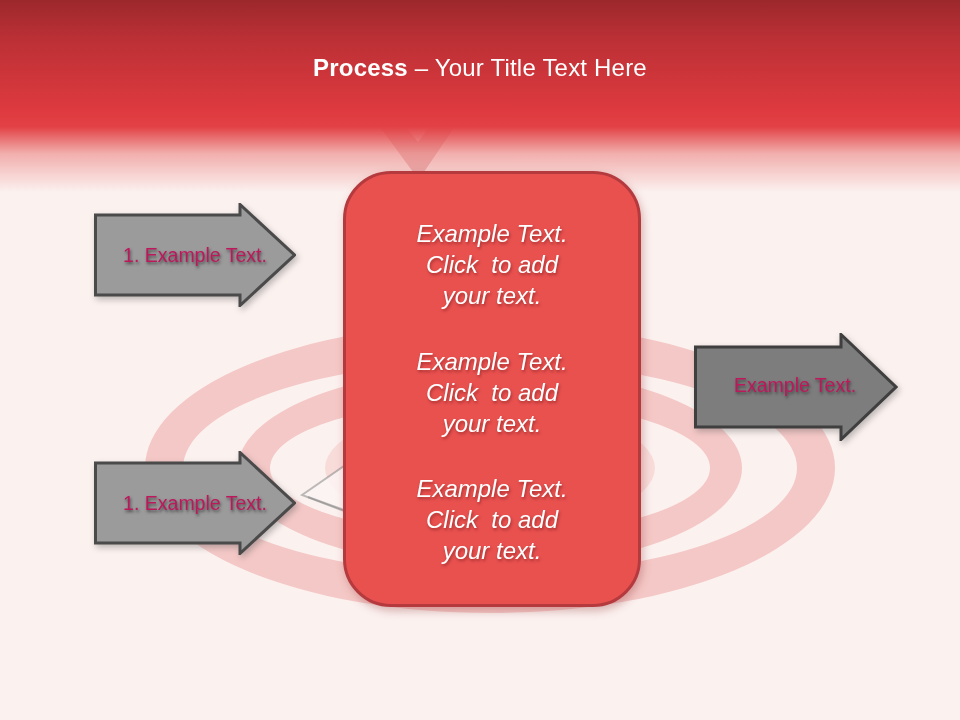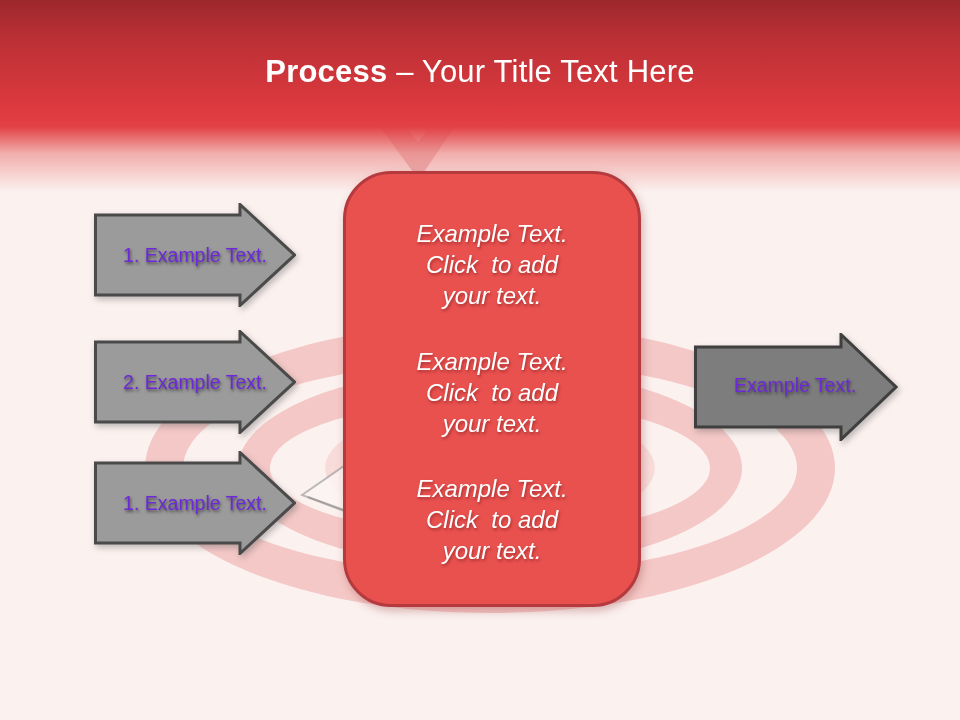--- a/index.html
+++ b/index.html
@@ -17,29 +17,29 @@
   
   .header{position:absolute;left:0;top:0;width:960px;height:192px;
     background:linear-gradient(to bottom,
       rgba(156,40,44,1) 0%,
       rgba(187,48,53,1) 20%,
       rgba(222,58,63,1) 58%,
       rgba(226,65,69,1) 66%,
       rgba(233,120,118,.55) 80%,
       rgba(250,240,238,0) 100%);}
   .title{position:absolute;left:0;top:54px;width:960px;text-align:center;
-    color:#ffffff;font-size:31px;letter-spacing:.2px;}
+    color:#ffffff;font-size:24px;letter-spacing:.2px;}
   .title .bold{font-weight:bold;}
   .title .rest{font-weight:normal;white-space:pre;}
 
   
   .arrow{position:absolute;width:202px;height:104px;}
   .arrow svg{position:absolute;left:0;top:0;filter:drop-shadow(2px 3px 3px rgba(90,90,90,.4));}
   .arrow .arrow-label{position:absolute;left:0;top:50%;transform:translateY(-50%);
-    width:202px;text-align:center;color:#6d28d9;font-size:19.5px;
+    width:202px;text-align:center;color:#be185d;font-size:19.5px;
     text-shadow:1px 2px 3px rgba(55,55,55,.85);white-space:pre;}
   .arrow-1{left:94px;top:203px;}
   .arrow-2{left:94px;top:330px;}
   .arrow-3{left:94px;top:451px;}
   .arrow-right{left:694px;top:333px;}
 
   
   .center-box{position:absolute;left:343px;top:171px;width:298px;height:436px;
     box-sizing:border-box;background:#e9514f;border:3px solid #b53a3e;border-radius:48px;
     box-shadow:2px 4px 9px rgba(150,60,60,.35);
@@ -72,26 +72,20 @@
     <span class="bold">Process</span><span class="rest"> – Your Title Text Here</span>
   </div>
 
   <div class="arrow arrow-1">
     <svg width="202" height="104" viewBox="0 0 202 104">
       <polygon points="1.5,12 146,12 146,1.5 200.5,52 146,102.5 146,92 1.5,92" fill="#9b9b9b" stroke="#4a4a4a" stroke-width="3"></polygon>
     </svg>
     <div class="arrow-label">1. Example Text.</div>
   </div>
 
-  <div class="arrow arrow-2">
-    <svg width="202" height="104" viewBox="0 0 202 104">
-      <polygon points="1.5,12 146,12 146,1.5 200.5,52 146,102.5 146,92 1.5,92" fill="#9b9b9b" stroke="#4a4a4a" stroke-width="3"></polygon>
-    </svg>
-    <div class="arrow-label">2. Example Text.</div>
-  </div>
 
   <div class="arrow arrow-3">
     <svg width="202" height="104" viewBox="0 0 202 104">
       <polygon points="1.5,12 146,12 146,1.5 200.5,52 146,102.5 146,92 1.5,92" fill="#9b9b9b" stroke="#4a4a4a" stroke-width="3"></polygon>
     </svg>
     <div class="arrow-label">1. Example Text.</div>
   </div>
 
   <div class="center-box">
     <div class="text-block">

